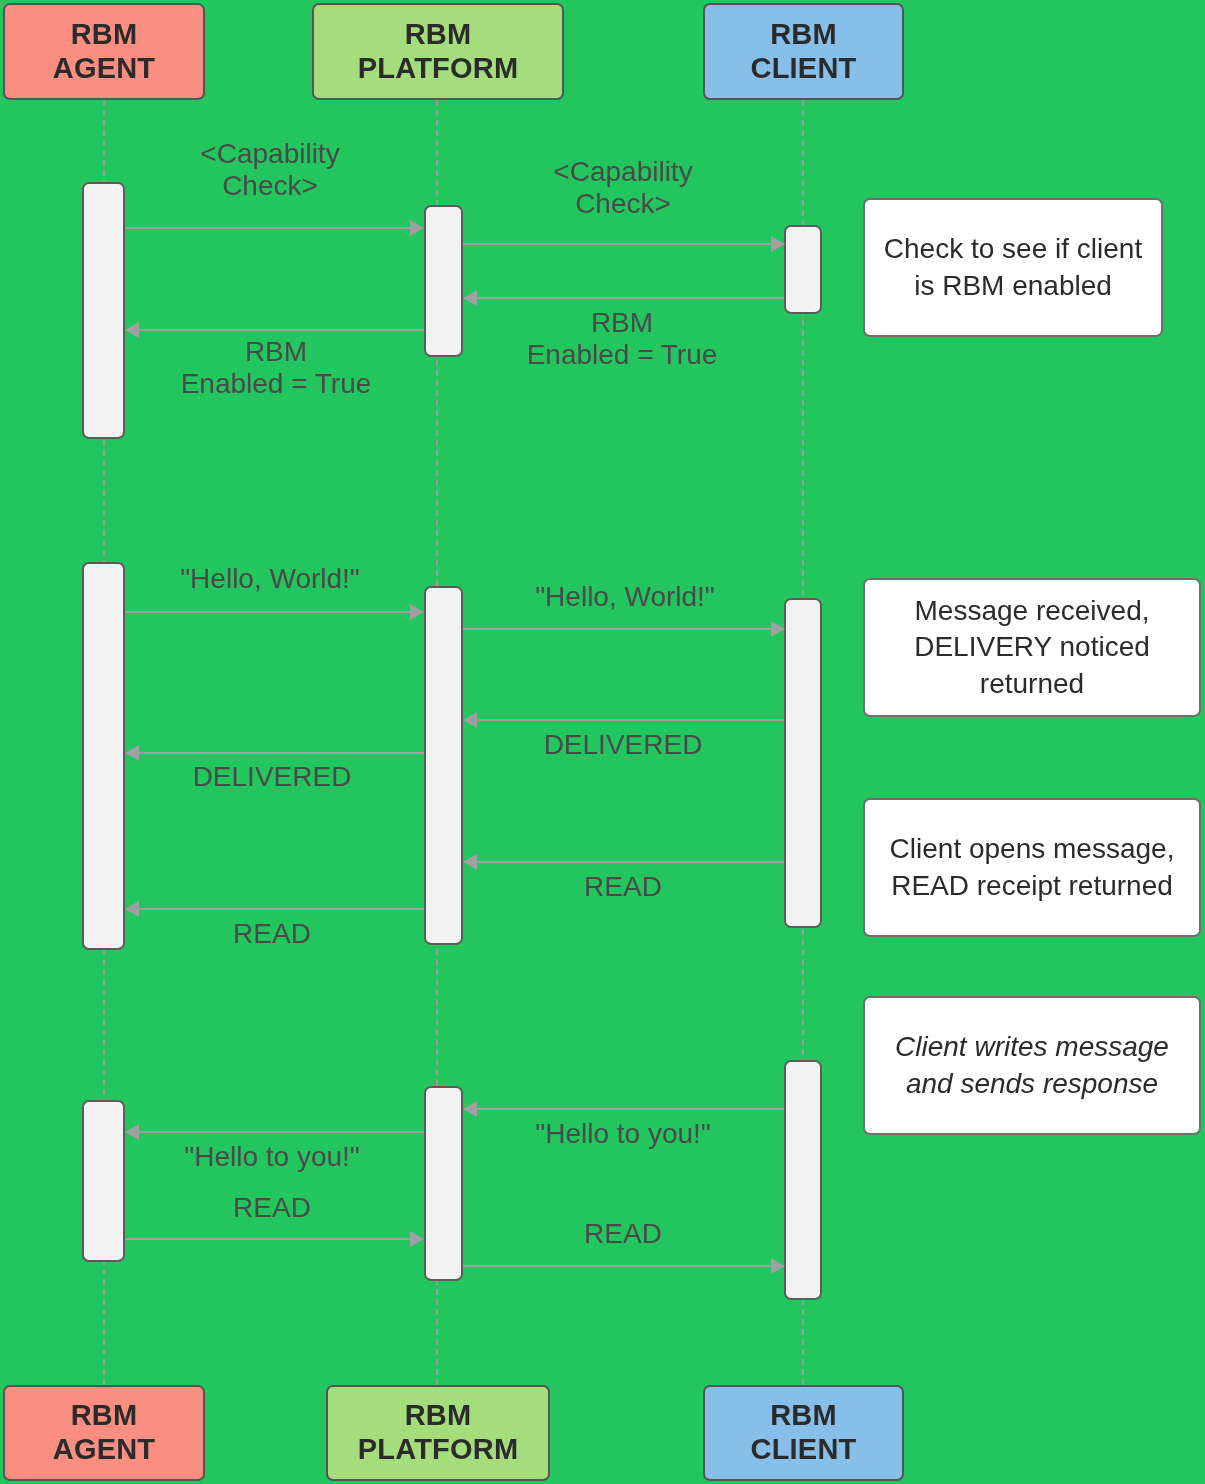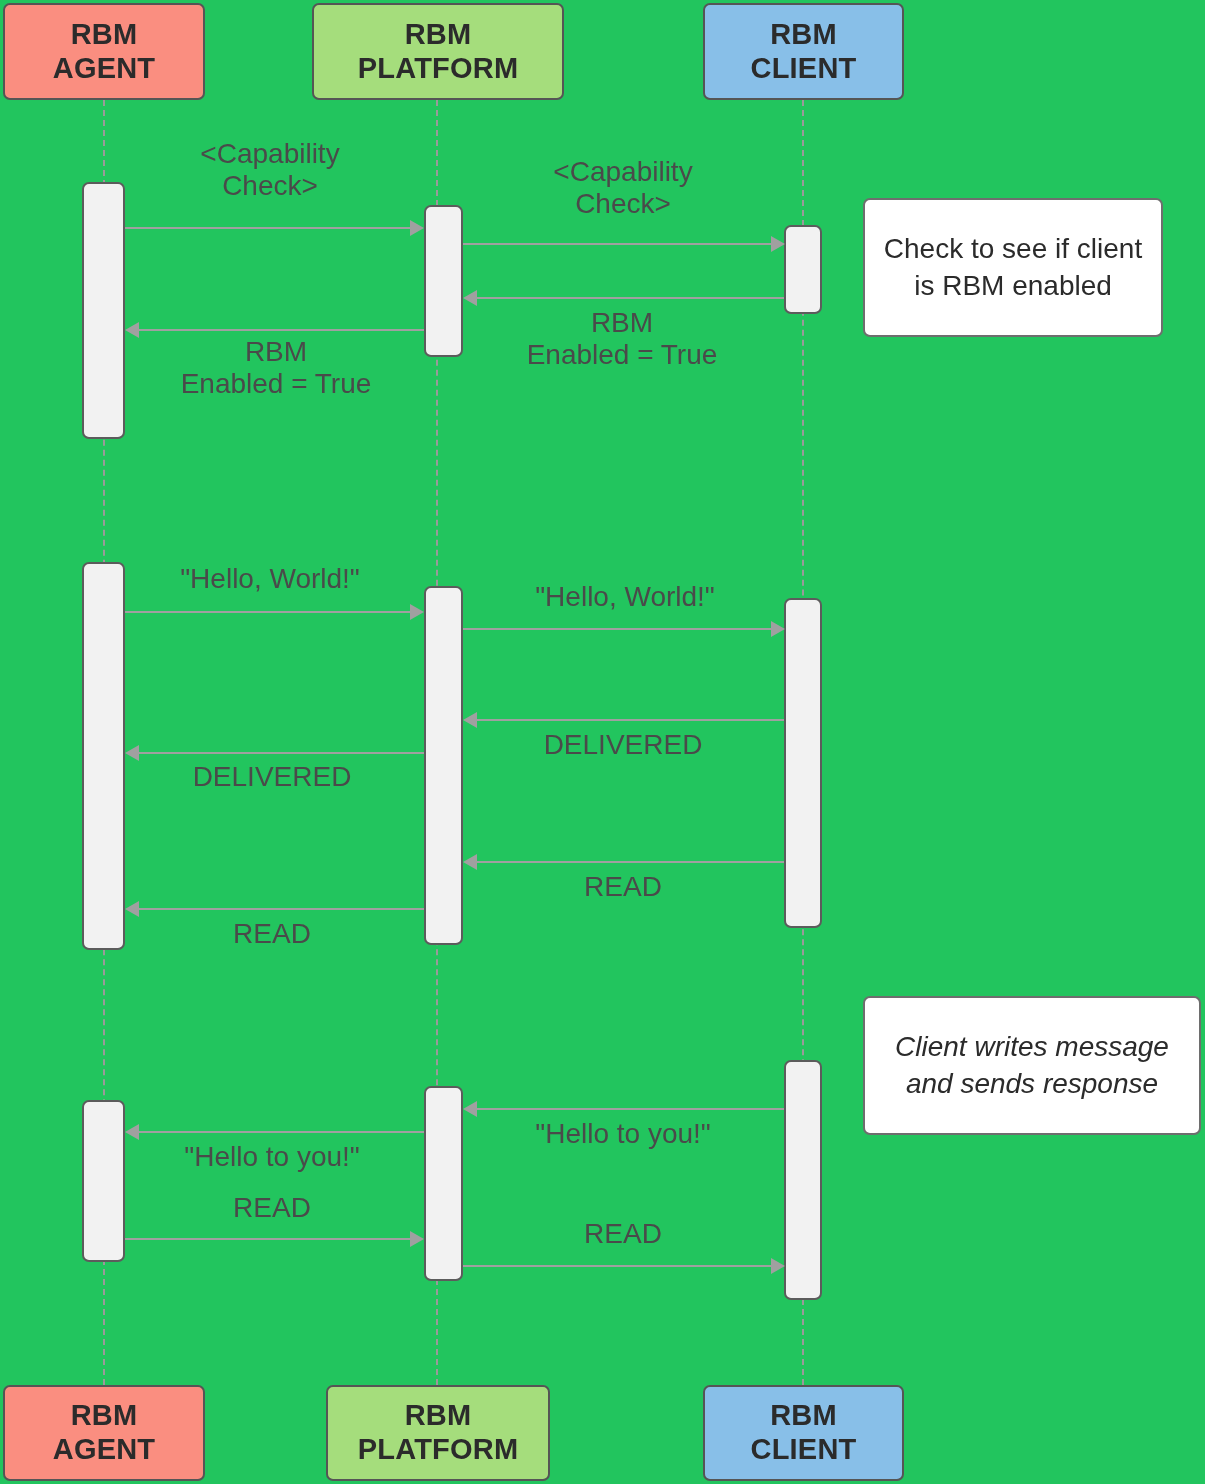--- a/index.html
+++ b/index.html
@@ -109,20 +109,22 @@
   <div class="mlabel" style="left:152px;top:761px;width:240px;">DELIVERED</div>
 
   <div class="msg" style="left:477px;top:861px;width:307px;"></div>
   <div class="head left" style="left:463px;top:854px;"></div>
   <div class="mlabel" style="left:503px;top:871px;width:240px;">READ</div>
 
   <div class="msg" style="left:139px;top:908px;width:285px;"></div>
   <div class="head left" style="left:125px;top:901px;"></div>
   <div class="mlabel" style="left:152px;top:918px;width:240px;">READ</div>
 
+  <div class="note" style="left:863px;top:578px;width:338px;height:139px;">Message received, DELIVERY noticed returned</div>
+  <div class="note" style="left:863px;top:798px;width:338px;height:139px;">Client opens message, READ receipt returned</div>
 
   <div class="activation" style="left:82px;top:1100px;width:43px;height:162px;"></div>
   <div class="activation" style="left:424px;top:1086px;width:39px;height:195px;"></div>
   <div class="activation" style="left:784px;top:1060px;width:38px;height:240px;"></div>
 
   <div class="msg" style="left:477px;top:1108px;width:307px;"></div>
   <div class="head left" style="left:463px;top:1101px;"></div>
   <div class="mlabel" style="left:503px;top:1118px;width:240px;">"Hello to you!"</div>
 
   <div class="msg" style="left:139px;top:1131px;width:285px;"></div>

